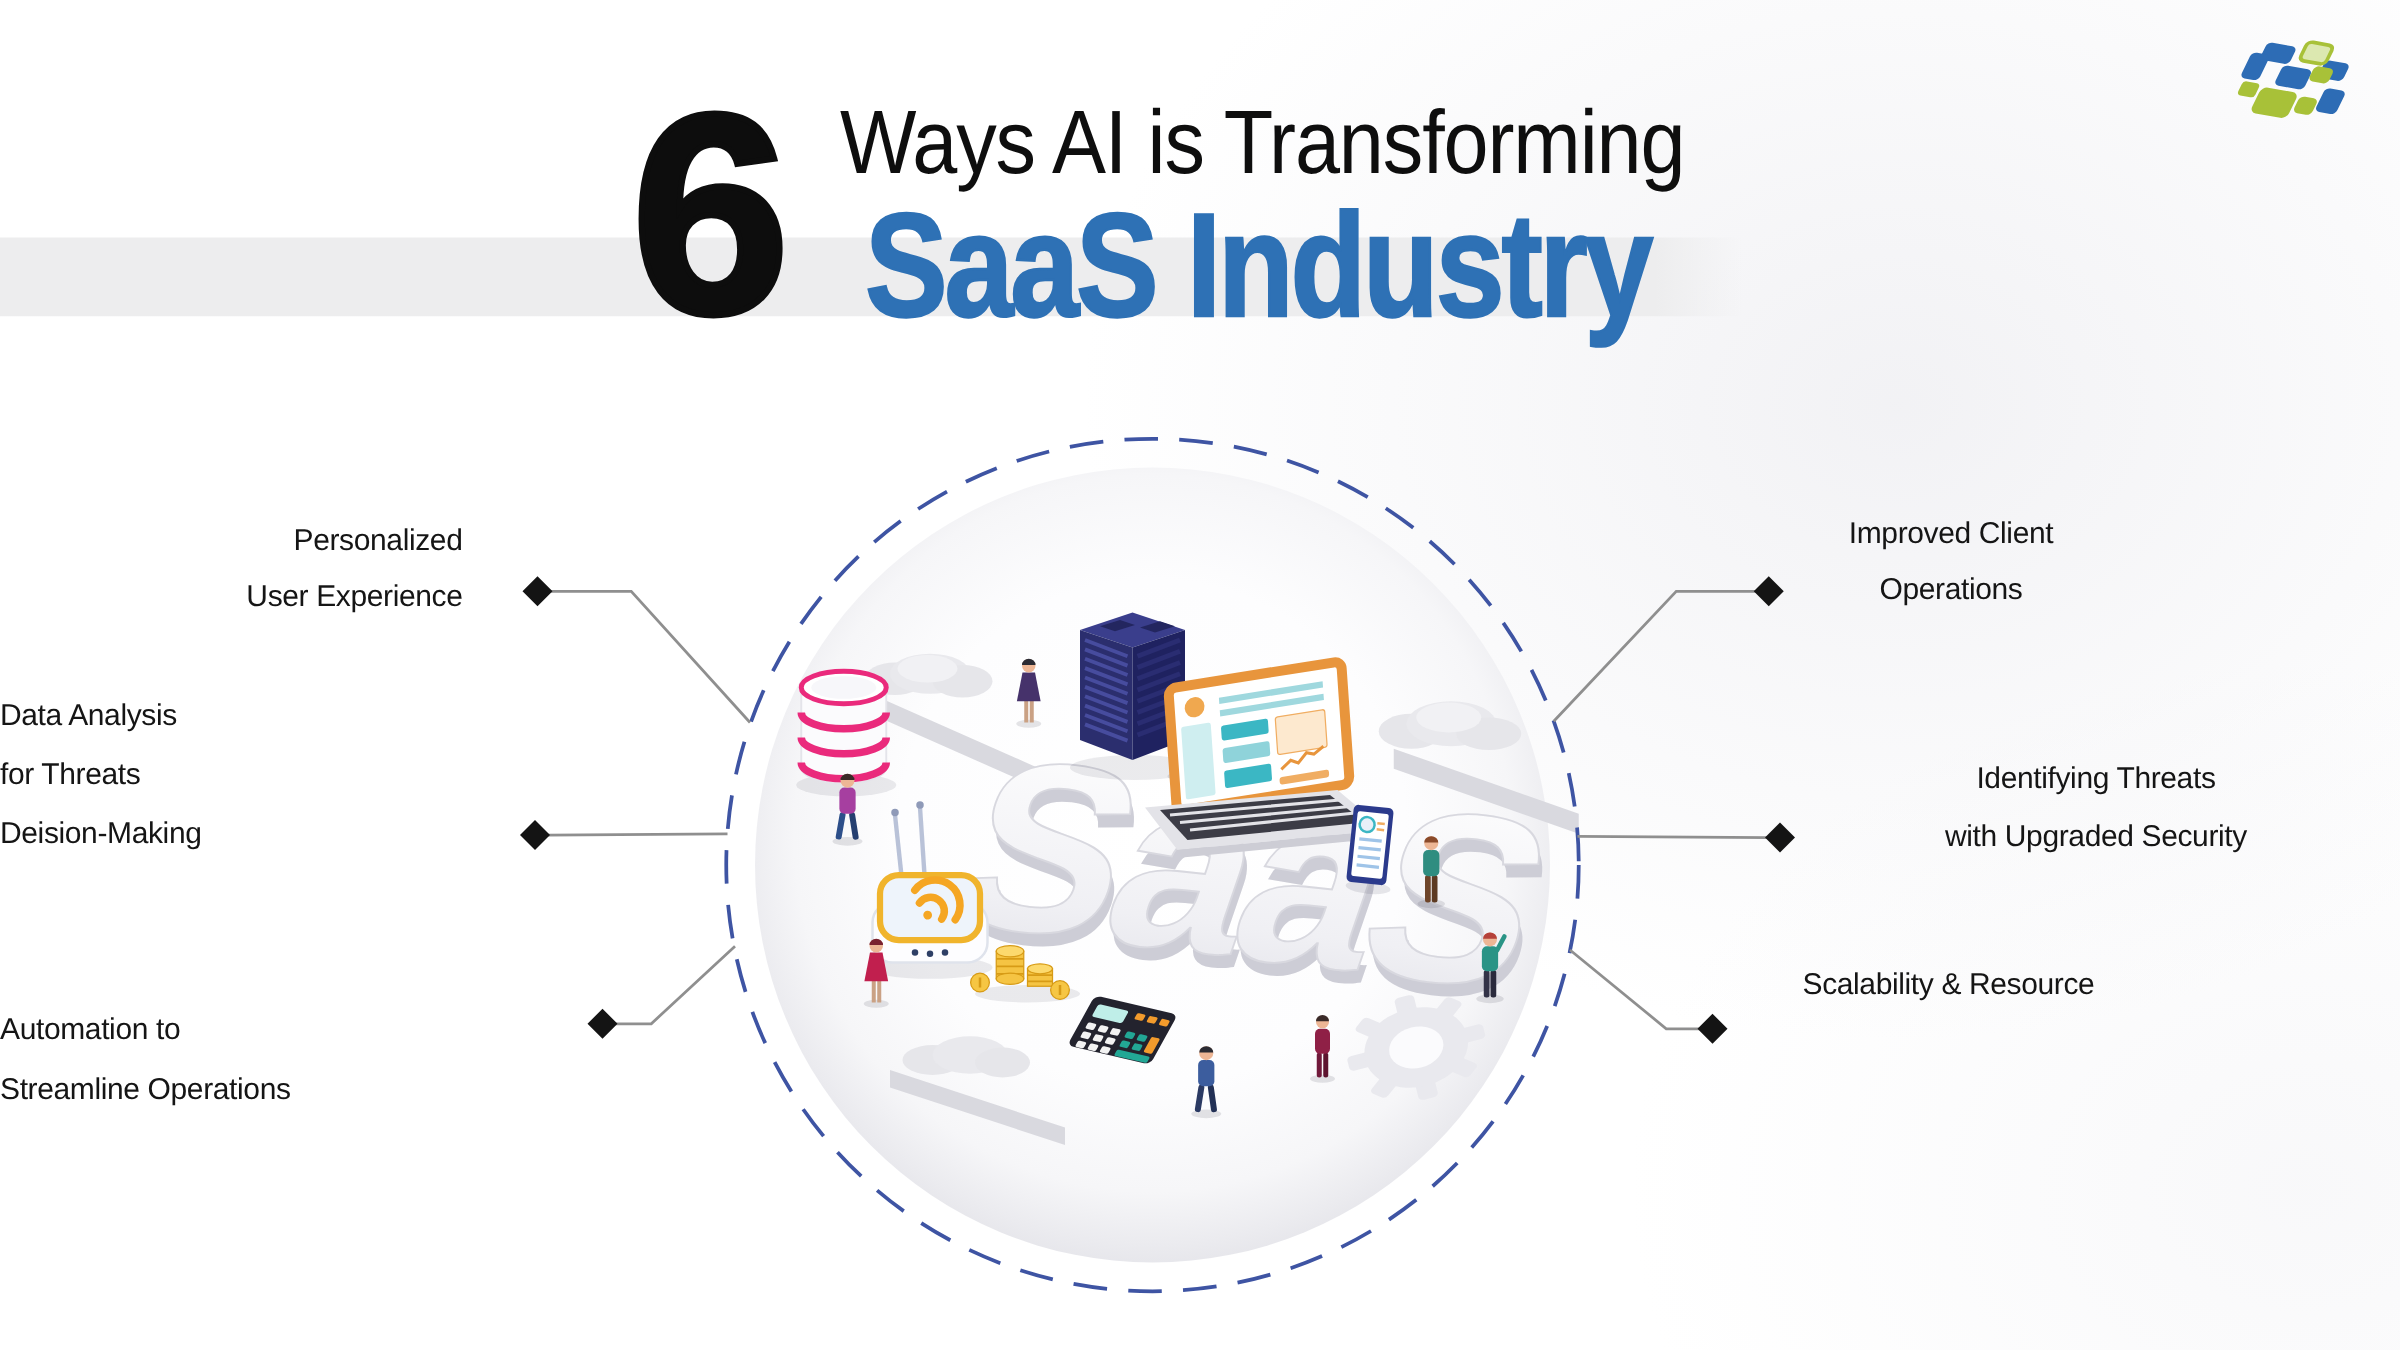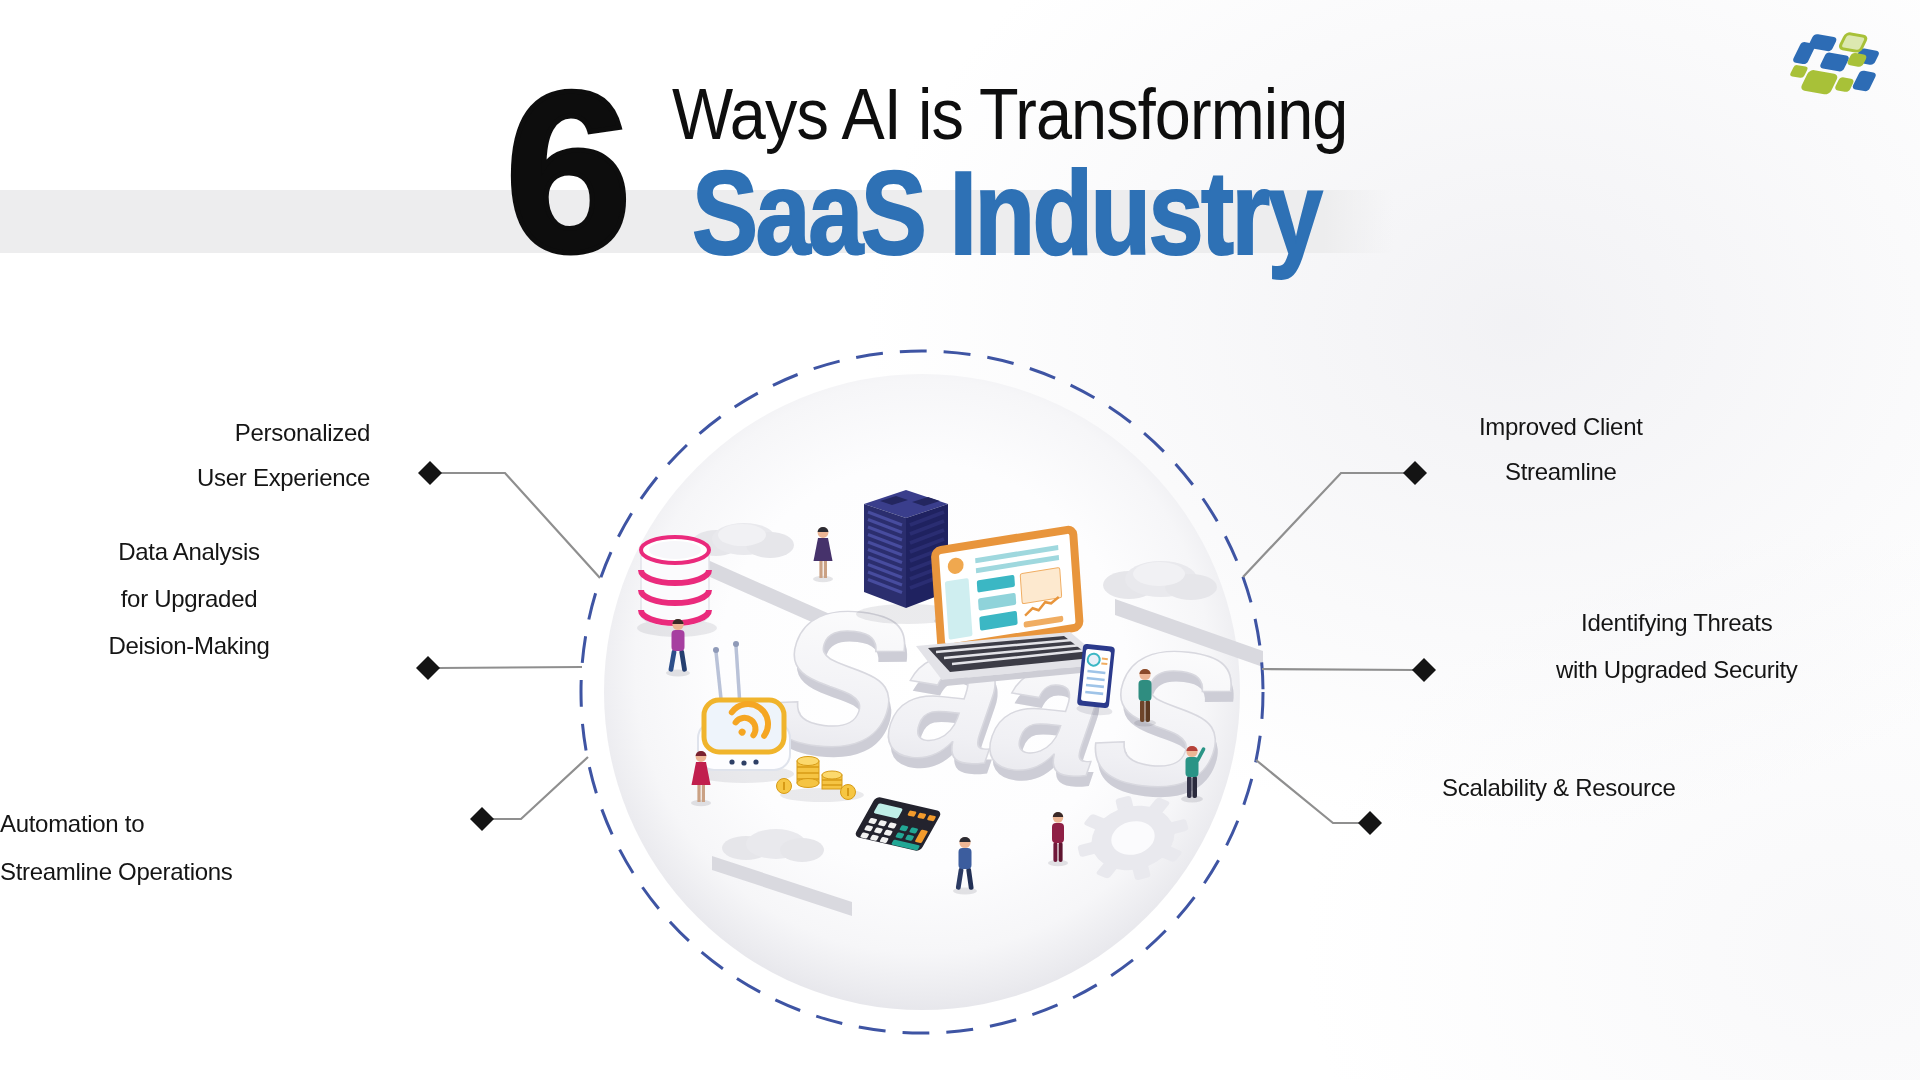--- a/index.html
+++ b/index.html
@@ -37,21 +37,21 @@
     -webkit-text-stroke:2px #2e71b5;letter-spacing:-3px;
     transform:scaleX(.84);transform-origin:left top;
   }
   
   .label{
     position:absolute;font-size:24px;color:#151515;font-weight:400;
     letter-spacing:-.3px;
   }
   .label div{white-space:nowrap;}
   .lab-l1{left:0;width:370px;top:410px;line-height:45px;text-align:right;}
-  .lab-l2{left:0;width:378px;top:528px;line-height:47px;text-align:center;}
+  .lab-l2{left:0;width:378px;top:549px;line-height:47px;text-align:left;}
   .lab-l3{left:0;width:420px;top:800px;line-height:48px;text-align:left;}
   .lab-r1{left:1479px;top:404px;line-height:45px;text-align:center;}
   .lab-r2{left:1556px;top:599px;line-height:47px;text-align:center;}
   .lab-r3{left:1442px;top:764px;line-height:48px;text-align:left;}
   svg.art{position:absolute;left:0;top:0;}
   .txt-layer{position:absolute;inset:0;pointer-events:none;}
 </style>
 </head>
 <body>
 
@@ -341,31 +341,31 @@
   <div class="num6">6</div>
   <div class="title-line1">Ways AI is Transforming</div>
   <div class="title-line2">SaaS Industry</div>
 
   <div class="label lab-l1">
     <div>Personalized</div>
     <div>User Experience</div>
   </div>
   <div class="label lab-l2">
     <div>Data Analysis</div>
-    <div>for Upgraded</div>
+    <div>for Threats</div>
     <div>Deision-Making</div>
   </div>
   <div class="label lab-l3">
     <div>Automation to</div>
     <div>Streamline Operations</div>
   </div>
 
   <div class="label lab-r1">
     <div>Improved Client</div>
-    <div>Streamline</div>
+    <div>Operations</div>
   </div>
   <div class="label lab-r2">
     <div>Identifying Threats</div>
     <div>with Upgraded Security</div>
   </div>
   <div class="label lab-r3">
     <div>Scalability &amp; Resource</div>
   </div>
 </div>
 

